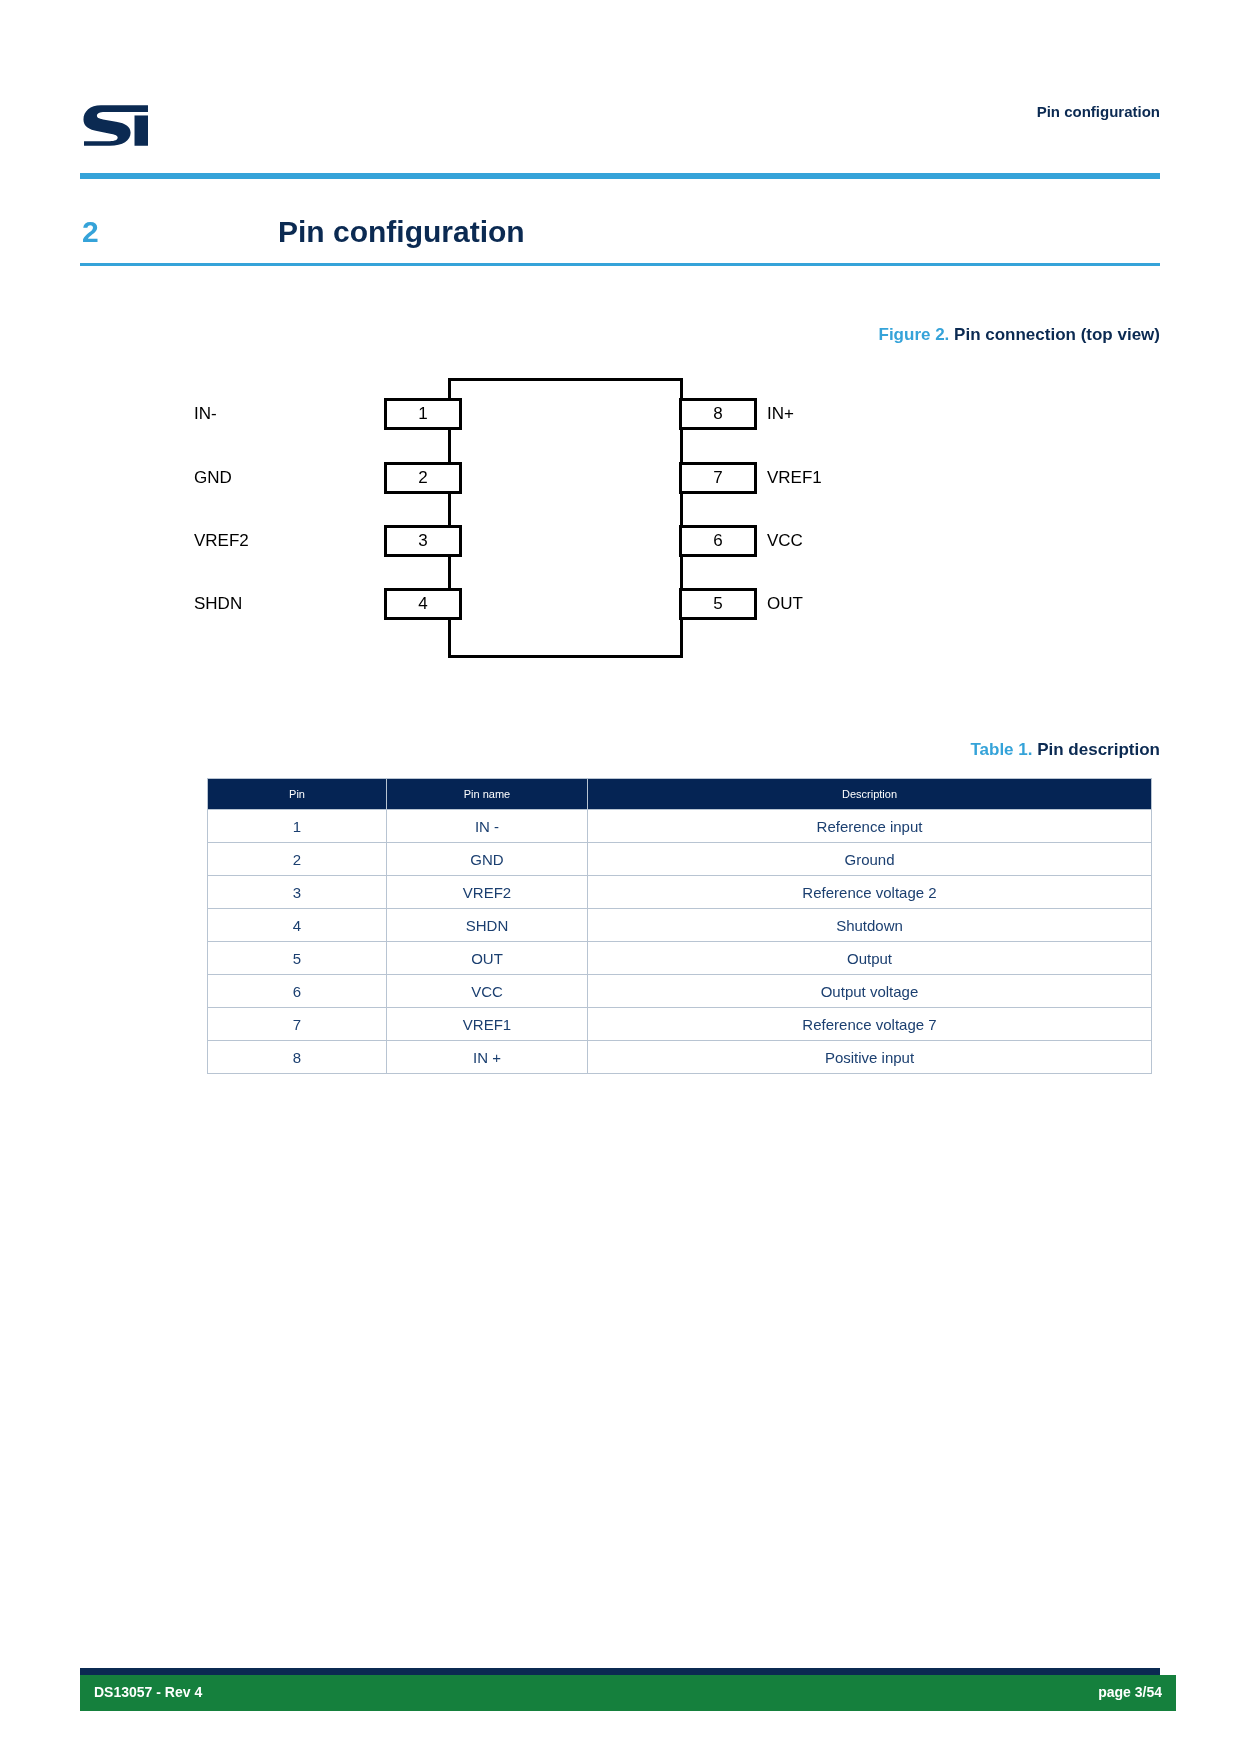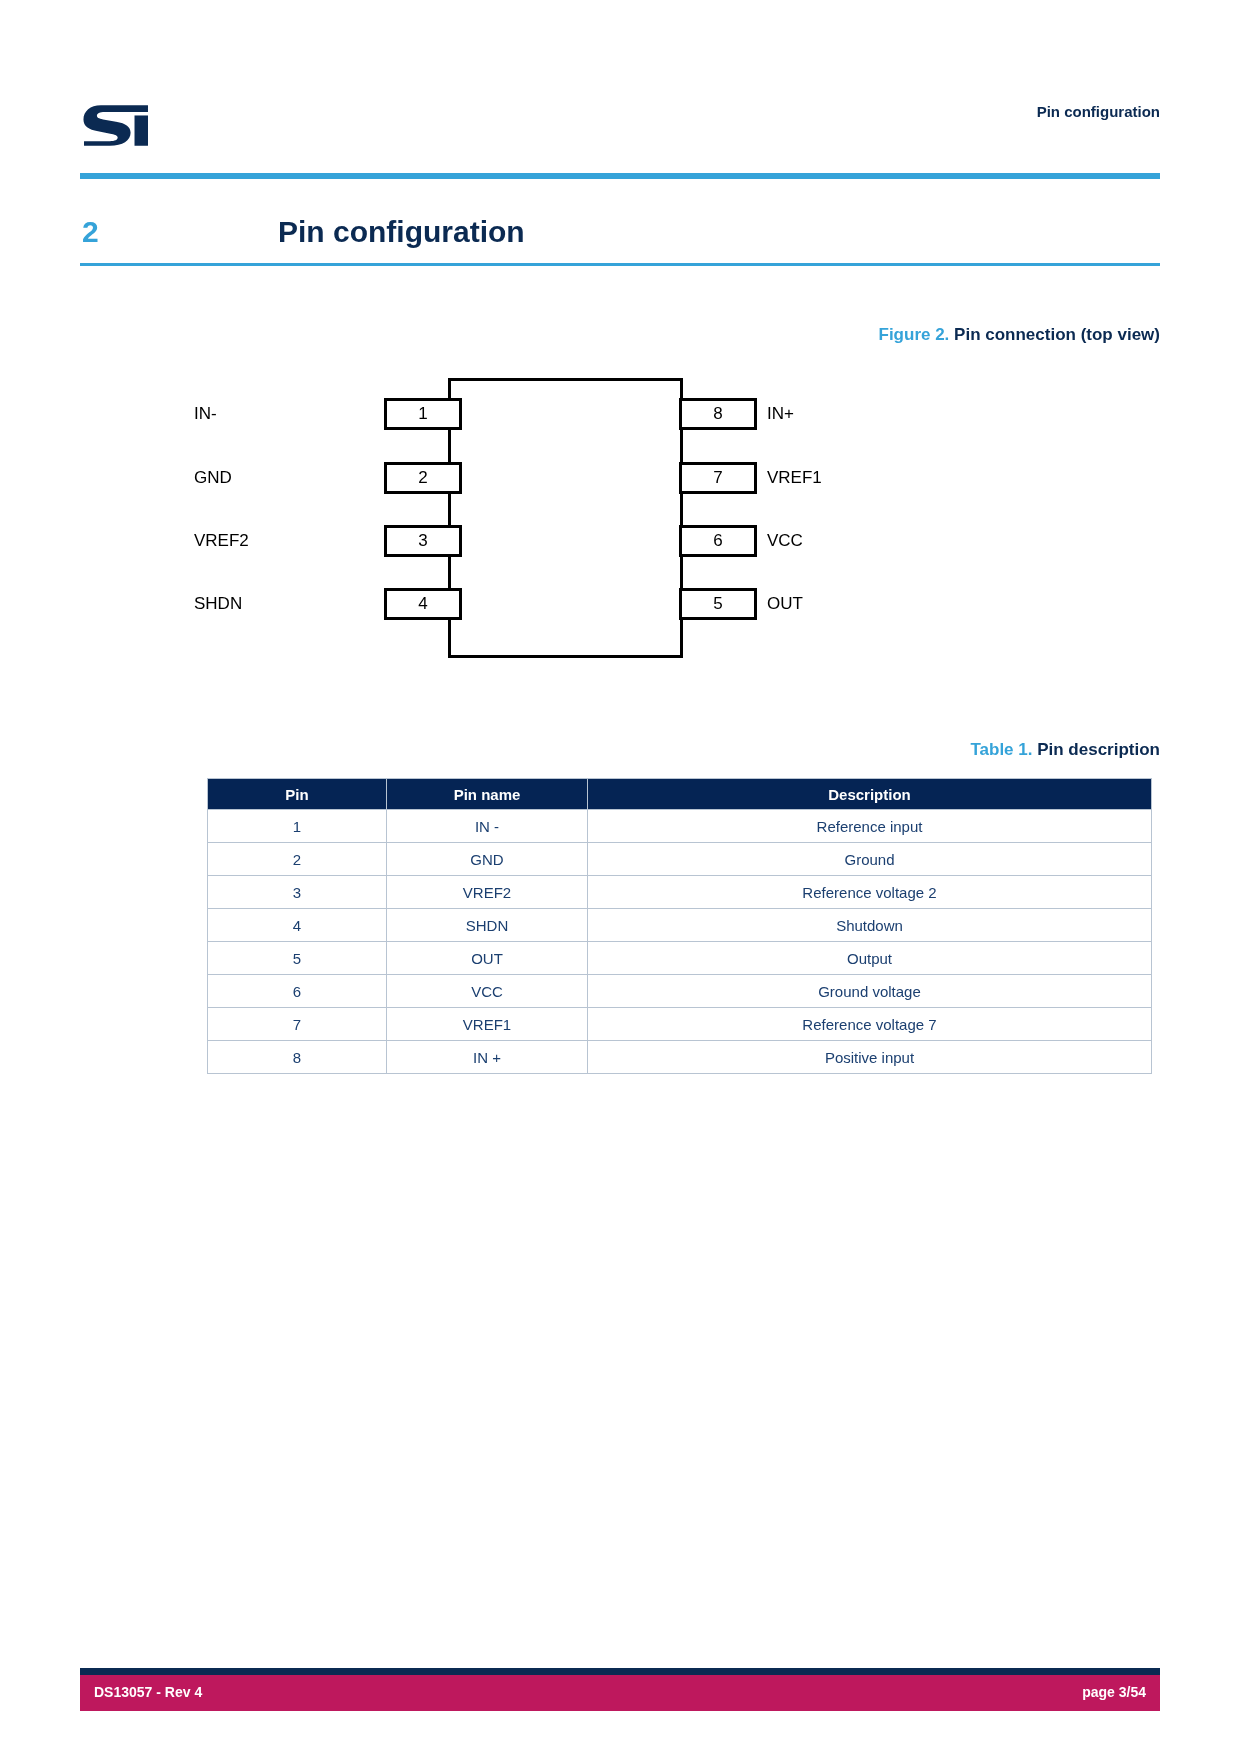--- a/index.html
+++ b/index.html
@@ -161,22 +161,22 @@
     position: absolute;
     left: 207px;
     top: 778px;
     width: 945px;
     border-collapse: collapse;
     font-size: 15px;
   }
   #pin-table th {
     background: #052454;
     color: #ffffff;
-    font-weight: bold;
-    font-size: 15px;
+    font-weight: normal;
+    font-size: 11px;
     height: 30px;
     border: 1px solid #b8c4d2;
     padding: 0 8px;
   }
   #pin-table td {
     height: 32px;
     border: 1px solid #b8c4d2;
     color: #1b3f70;
     padding: 0 10px;
     background: #ffffff;
@@ -194,21 +194,22 @@
   }
   .footer-rule-dark {
     width: 1080px;
     height: 7px;
     background: #0b2a52;
   }
   .footer-bar {
     position: relative;
     width: 1080px;
     height: 36px;
-    background: #be185d;
+    background: #15803d;
+    padding-left: 16px;
   }
   .footer-left, .footer-right {
     position: absolute;
     top: 9px;
     font-size: 14px;
     font-weight: bold;
     color: #ffffff;
     white-space: nowrap;
   }
   .footer-left  { left: 14px; }
@@ -298,21 +299,21 @@
         <td class="col-desc">Shutdown</td>
       </tr>
       <tr>
         <td class="col-pin">5</td>
         <td class="col-name">OUT</td>
         <td class="col-desc">Output</td>
       </tr>
       <tr>
         <td class="col-pin">6</td>
         <td class="col-name">VCC</td>
-        <td class="col-desc">Ground voltage</td>
+        <td class="col-desc">Output voltage</td>
       </tr>
       <tr>
         <td class="col-pin">7</td>
         <td class="col-name">VREF1</td>
         <td class="col-desc">Reference voltage 7</td>
       </tr>
       <tr>
         <td class="col-pin">8</td>
         <td class="col-name">IN +</td>
         <td class="col-desc">Positive input</td>

